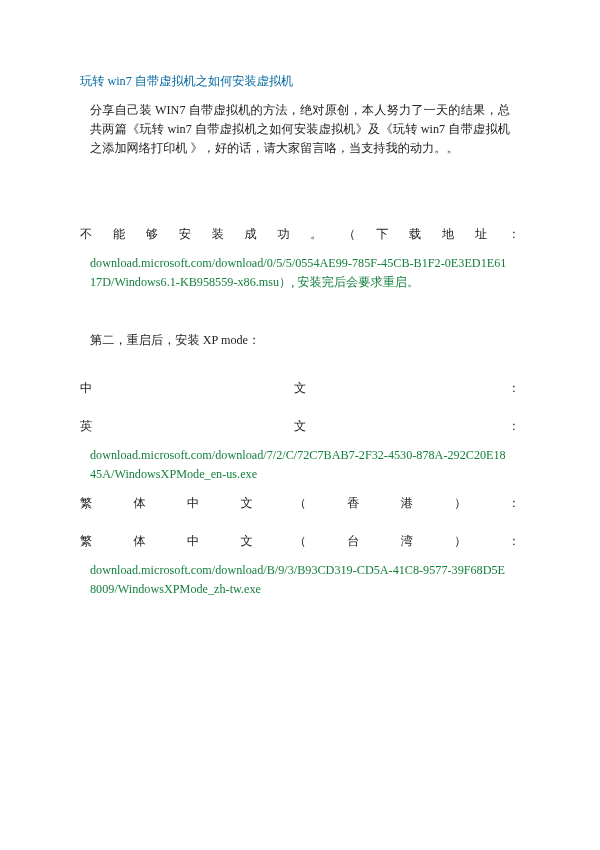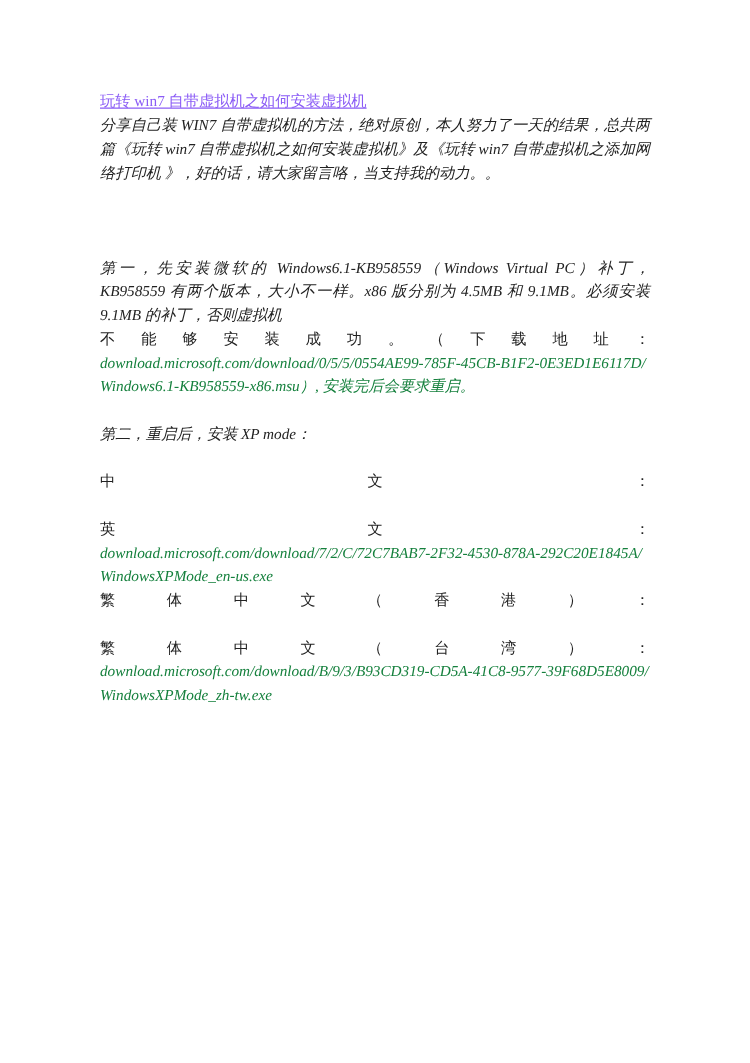--- a/index.html
+++ b/index.html
@@ -1,34 +1,33 @@
 <!DOCTYPE html>
 <html><head>
 <meta charset="utf-8">
 <style>
   html, body { margin: 0; padding: 0; background: #ffffff; }
   body { width: 600px; height: 850px; position: relative; overflow: hidden;
          font-family: "Liberation Serif", "DejaVu Serif", serif; color: #222; }
   .page { position: absolute; left: 80px; top: 72px; width: 440px; font-size: 12.2px; line-height: 19px; }
-  .title-link { color: #8b5cf6; text-decoration: underline; display: block; }
-  .para { margin: 0; text-align: justify; font-style: italic; }
+  .title-link { color: #0369a1; display: block; }
+  .para { margin: 10px; text-align: justify; }
   .gap-s { height: 19px; }
   .gap-m { height: 38px; }
   .url { color: #15803d; word-break: break-all; }
   .spread { display: flex; justify-content: space-between; }
 </style>
 </head>
 <body>
 
 <div class="page">
   <a class="title-link">玩转 win7 自带虚拟机之如何安装虚拟机</a>
   <p class="para">分享自己装 WIN7 自带虚拟机的方法，绝对原创，本人努力了一天的结果，总共两篇《玩转 win7 自带虚拟机之如何安装虚拟机》及《玩转 win7 自带虚拟机之添加网络打印机 》，好的话，请大家留言咯，当支持我的动力。。</p>
   <div class="gap-m"></div>
   <div class="gap-s"></div>
-  <p class="para">第一，先安装微软的 Windows6.1-KB958559（Windows Virtual PC）补丁，KB958559 有两个版本，大小不一样。x86 版分别为 4.5MB 和 9.1MB。必须安装 9.1MB 的补丁，否则虚拟机</p>
   <div class="spread" id="step1-spread">
       <span>不</span>
       <span>能</span>
       <span>够</span>
       <span>安</span>
       <span>装</span>
       <span>成</span>
       <span>功</span>
       <span>。</span>
       <span>（</span>

